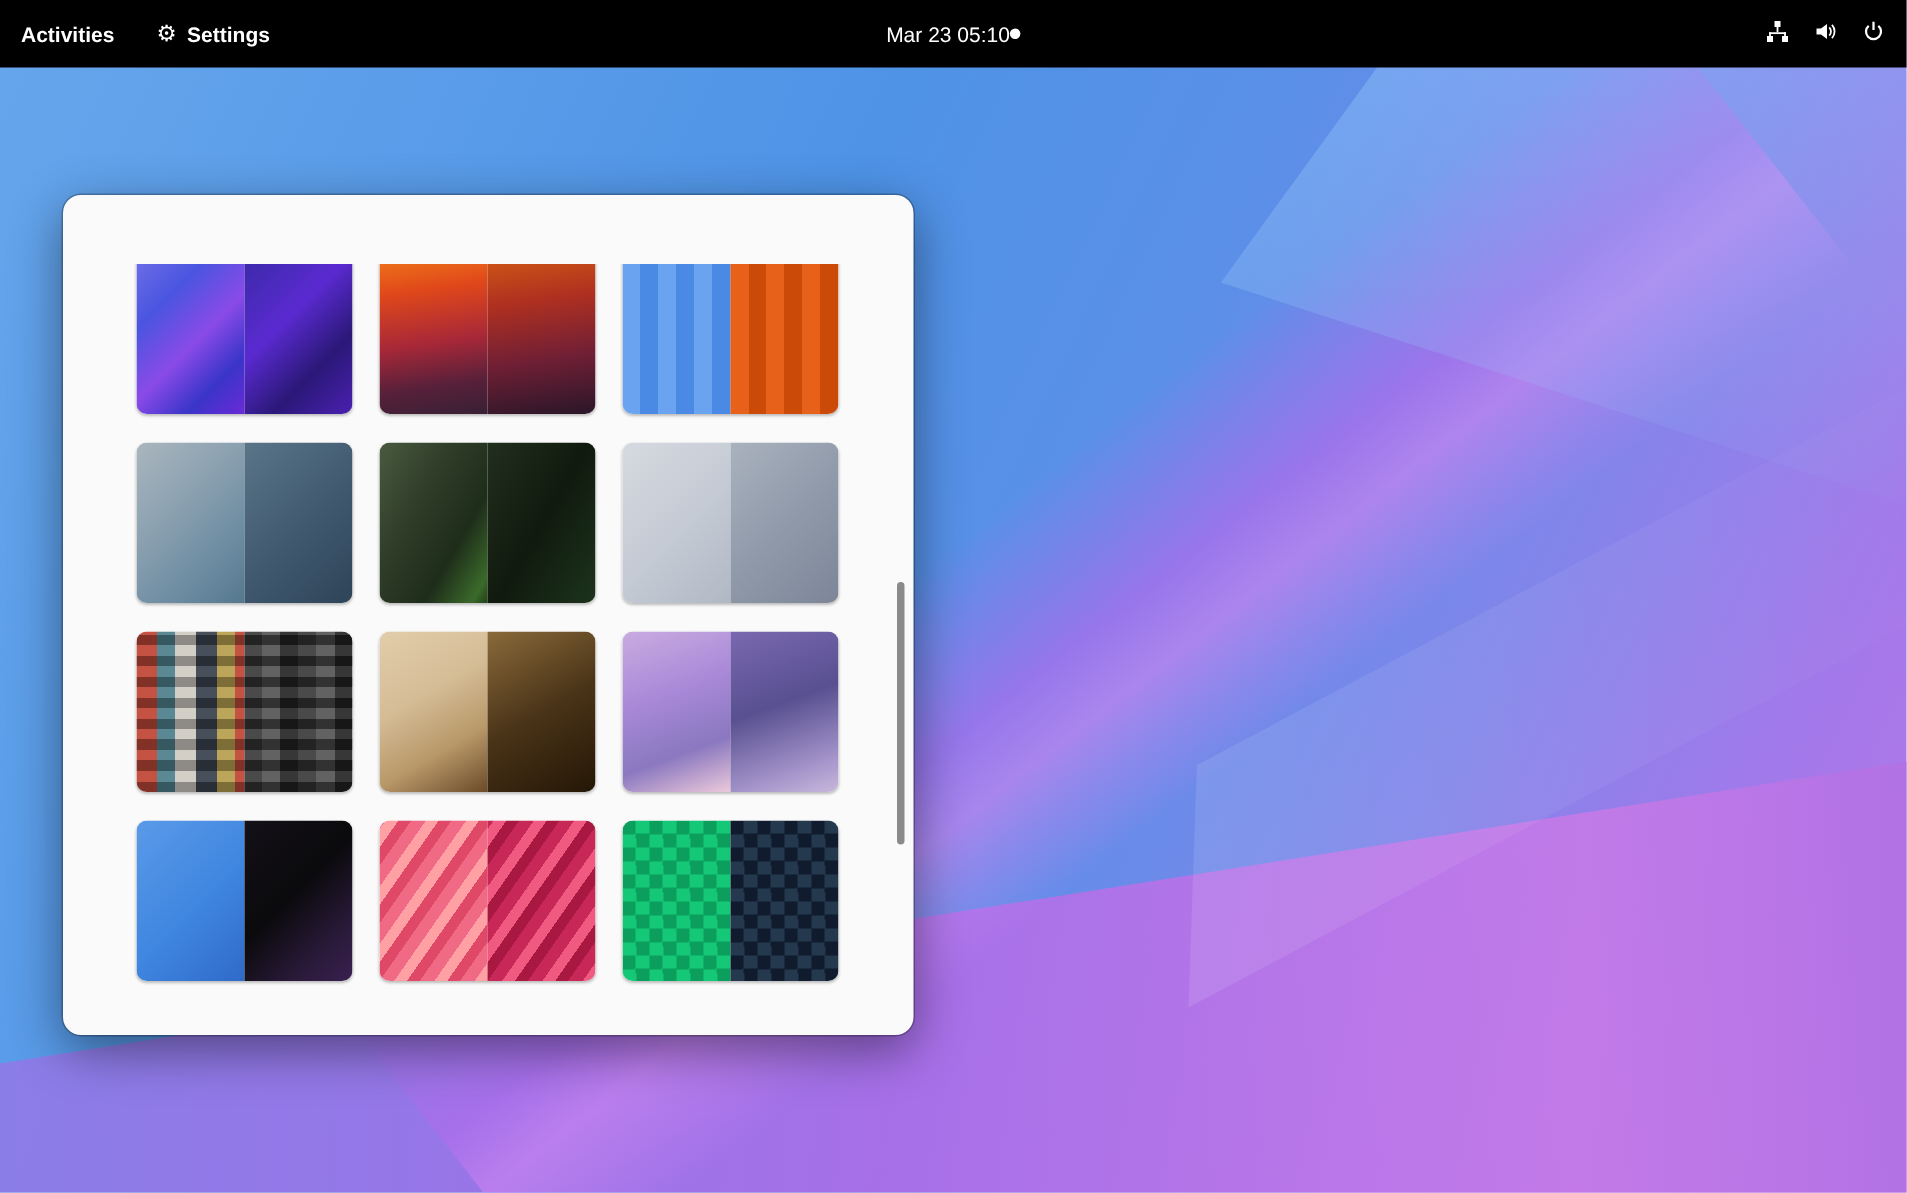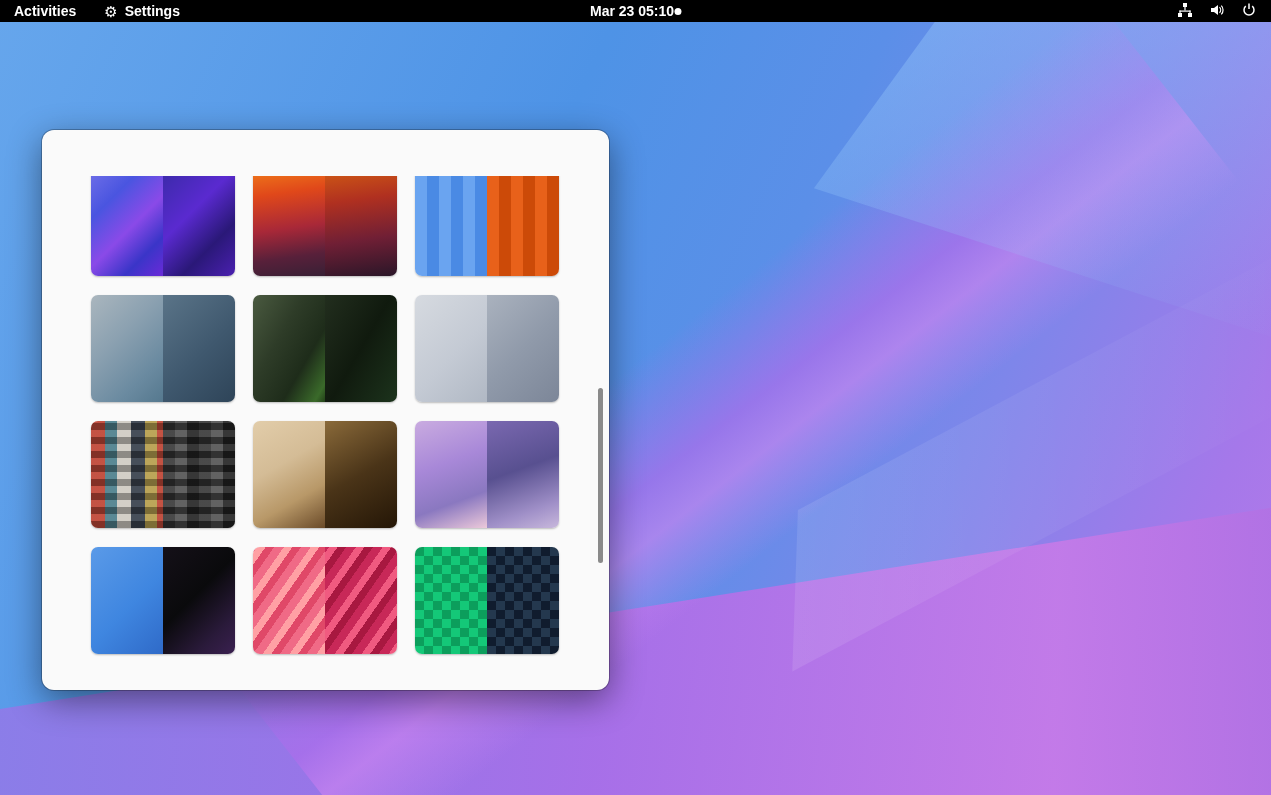--- a/index.html
+++ b/index.html
@@ -20,26 +20,26 @@
     transform:rotate(52deg); }
   .beam3 { right:-180px; top:-120px; width:520px; height:420px;
     background:linear-gradient(135deg,rgba(150,200,250,.55),rgba(110,150,240,0));
     transform:rotate(18deg) skewX(-18deg); }
   .beam4 { left:760px; top:380px; width:600px; height:140px;
     background:linear-gradient(90deg,rgba(255,255,255,.10),rgba(255,255,255,0));
     transform:rotate(-28deg) skewX(-30deg); }
 
   
   .topbar {
-    position:absolute; top:0; left:0; right:0; height:22px;
+    position:absolute; top:0; left:0; right:0; height:45px;
     background:#000; color:#fff; display:flex; align-items:center;
     font-size:14px; z-index:50;
   }
   .tb-btn { padding:0 14px; height:100%; display:flex; align-items:center; gap:7px; cursor:default; font-weight:600; }
-  .tb-center { position:absolute; left:50%; transform:translateX(-50%); display:flex; align-items:center; font-weight:700; }
+  .tb-center { position:absolute; left:50%; transform:translateX(-50%); display:flex; align-items:center; font-weight:400; }
   .media-dot { width:7px; height:7px; border-radius:50%; background:#fff; display:inline-block; }
   .tb-right { margin-left:auto; display:flex; align-items:center; gap:16px; padding:0 14px; height:100%; }
   .gear { font-size:15px; line-height:1; }
 
   
   .window {
     position:absolute; left:42px; top:130px; width:567px; height:560px;
     background:#fafafa; border-radius:12px;
     box-shadow:0 10px 34px rgba(0,0,0,.45), 0 0 0 1px rgba(0,0,0,.25);
     z-index:40; overflow:hidden;

